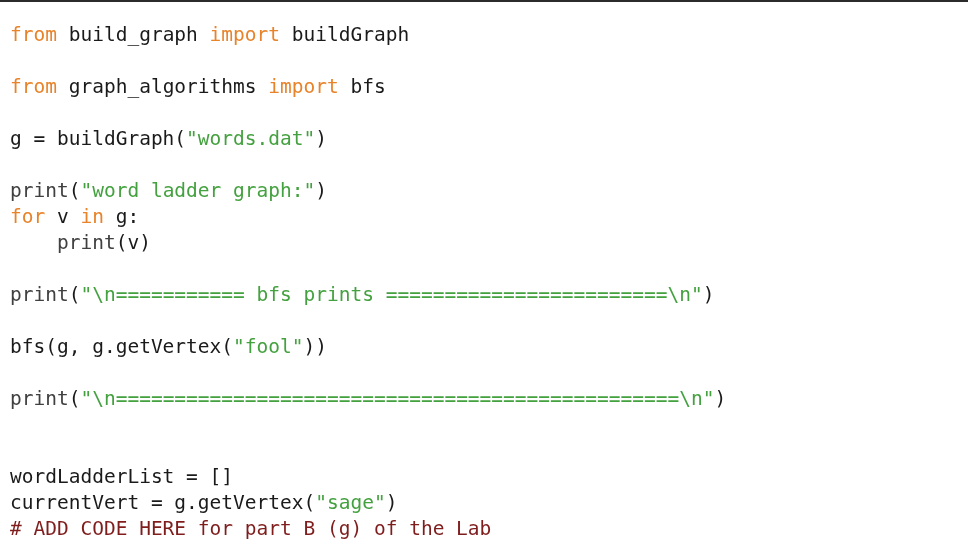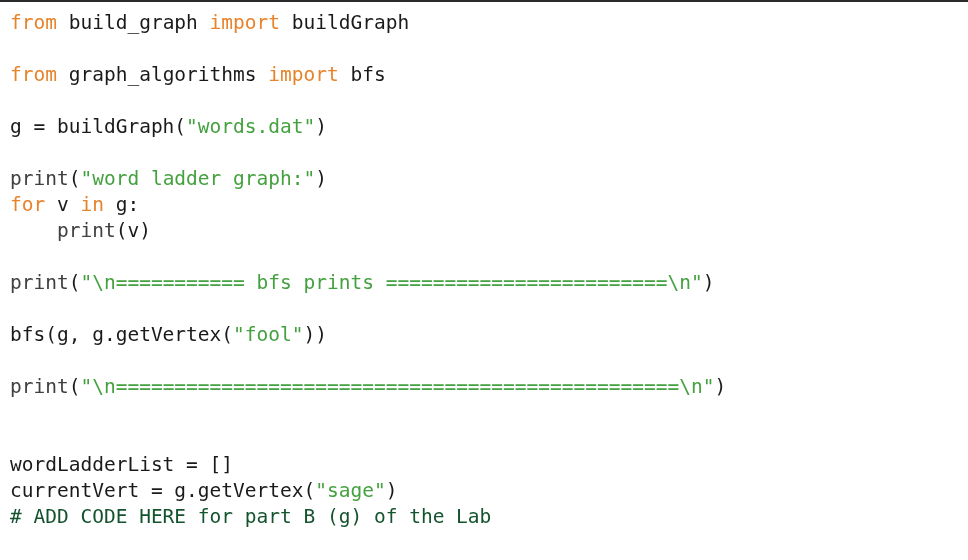--- a/index.html
+++ b/index.html
@@ -14,21 +14,21 @@
     font-family: "DejaVu Sans Mono", "Liberation Mono", monospace;
   }
 
   #editor {
     position: relative;
     width: 968px;
     height: 560px;
     background: #ffffff;
     box-sizing: border-box;
     border-top: 2px solid #2b2b2b;
-    padding: 8px 0 0 10px;
+    padding: 20px 0 0 10px;
   }
 
   .code-area {
     font-family: "DejaVu Sans Mono", "Liberation Mono", monospace;
     font-size: 19.5px;
     line-height: 26px;
     letter-spacing: 0px;
     white-space: pre;
     color: #1a1a1a;
   }
@@ -40,20 +40,20 @@
 
   .line.blank {
     height: 26px;
   }
 
   
   .tok-kw      { color: #e8832a; }
   .tok-builtin { color: #404040; }
   .tok-str     { color: #44a13f; }
   .tok-plain   { color: #1a1a1a; }
-  .tok-comment { color: #14532d; }
+  .tok-comment { color: #7f1d1d; }
 </style>
 </head>
 <body>
 
 <div id="editor">
   <div class="code-area"><div class="line"><span class="tok-kw">from</span><span class="tok-plain"> build_graph </span><span class="tok-kw">import</span><span class="tok-plain"> buildGraph</span></div><div class="line blank">&nbsp;</div><div class="line"><span class="tok-kw">from</span><span class="tok-plain"> graph_algorithms </span><span class="tok-kw">import</span><span class="tok-plain"> bfs</span></div><div class="line blank">&nbsp;</div><div class="line"><span class="tok-plain">g = buildGraph(</span><span class="tok-str">"words.dat"</span><span class="tok-plain">)</span></div><div class="line blank">&nbsp;</div><div class="line"><span class="tok-builtin">print</span><span class="tok-plain">(</span><span class="tok-str">"word ladder graph:"</span><span class="tok-plain">)</span></div><div class="line"><span class="tok-kw">for</span><span class="tok-plain"> v </span><span class="tok-kw">in</span><span class="tok-plain"> g:</span></div><div class="line"><span class="tok-plain">    </span><span class="tok-builtin">print</span><span class="tok-plain">(v)</span></div><div class="line blank">&nbsp;</div><div class="line"><span class="tok-builtin">print</span><span class="tok-plain">(</span><span class="tok-str">"\n=========== bfs prints ========================\n"</span><span class="tok-plain">)</span></div><div class="line blank">&nbsp;</div><div class="line"><span class="tok-plain">bfs(g, g.getVertex(</span><span class="tok-str">"fool"</span><span class="tok-plain">))</span></div><div class="line blank">&nbsp;</div><div class="line"><span class="tok-builtin">print</span><span class="tok-plain">(</span><span class="tok-str">"\n================================================\n"</span><span class="tok-plain">)</span></div><div class="line blank">&nbsp;</div><div class="line blank">&nbsp;</div><div class="line"><span class="tok-plain">wordLadderList = []</span></div><div class="line"><span class="tok-plain">currentVert = g.getVertex(</span><span class="tok-str">"sage"</span><span class="tok-plain">)</span></div><div class="line"><span class="tok-comment"># ADD CODE HERE for part B (g) of the Lab</span></div></div>
 </div>
 
 </body></html>

